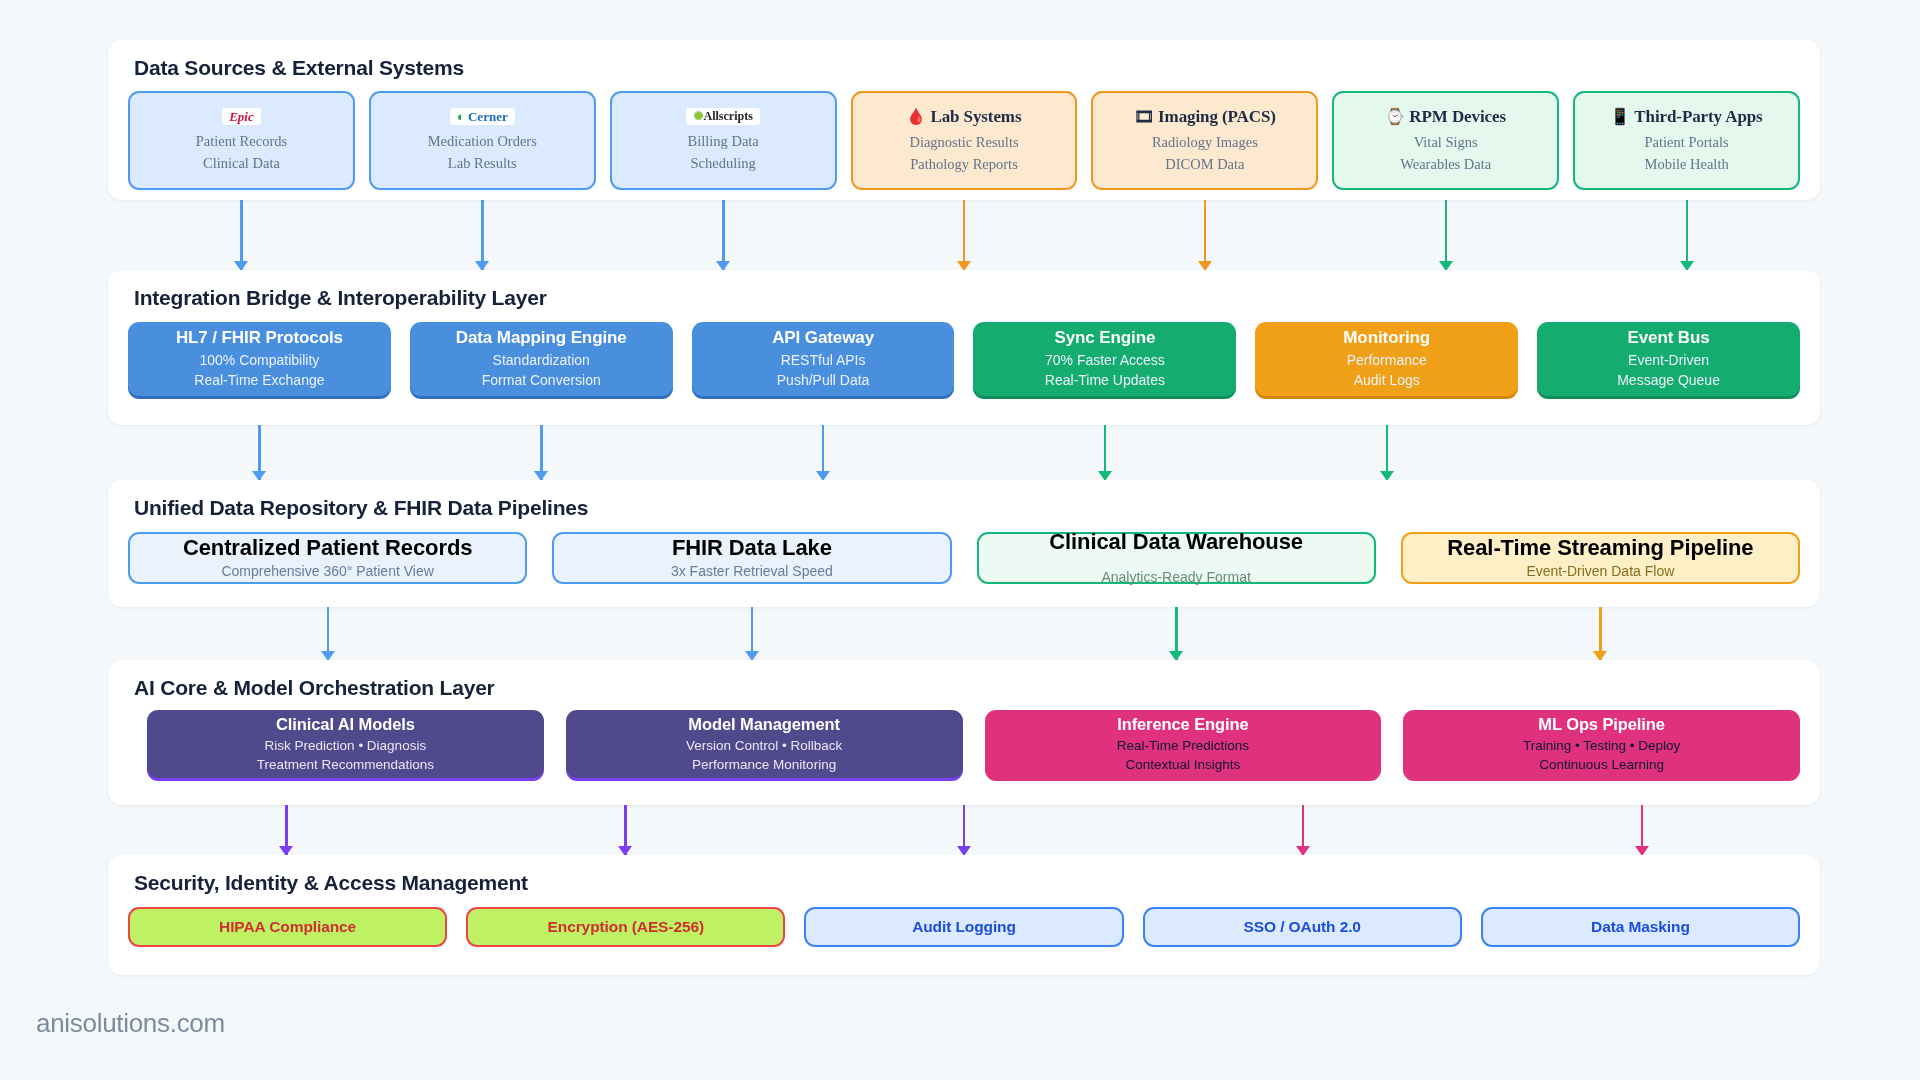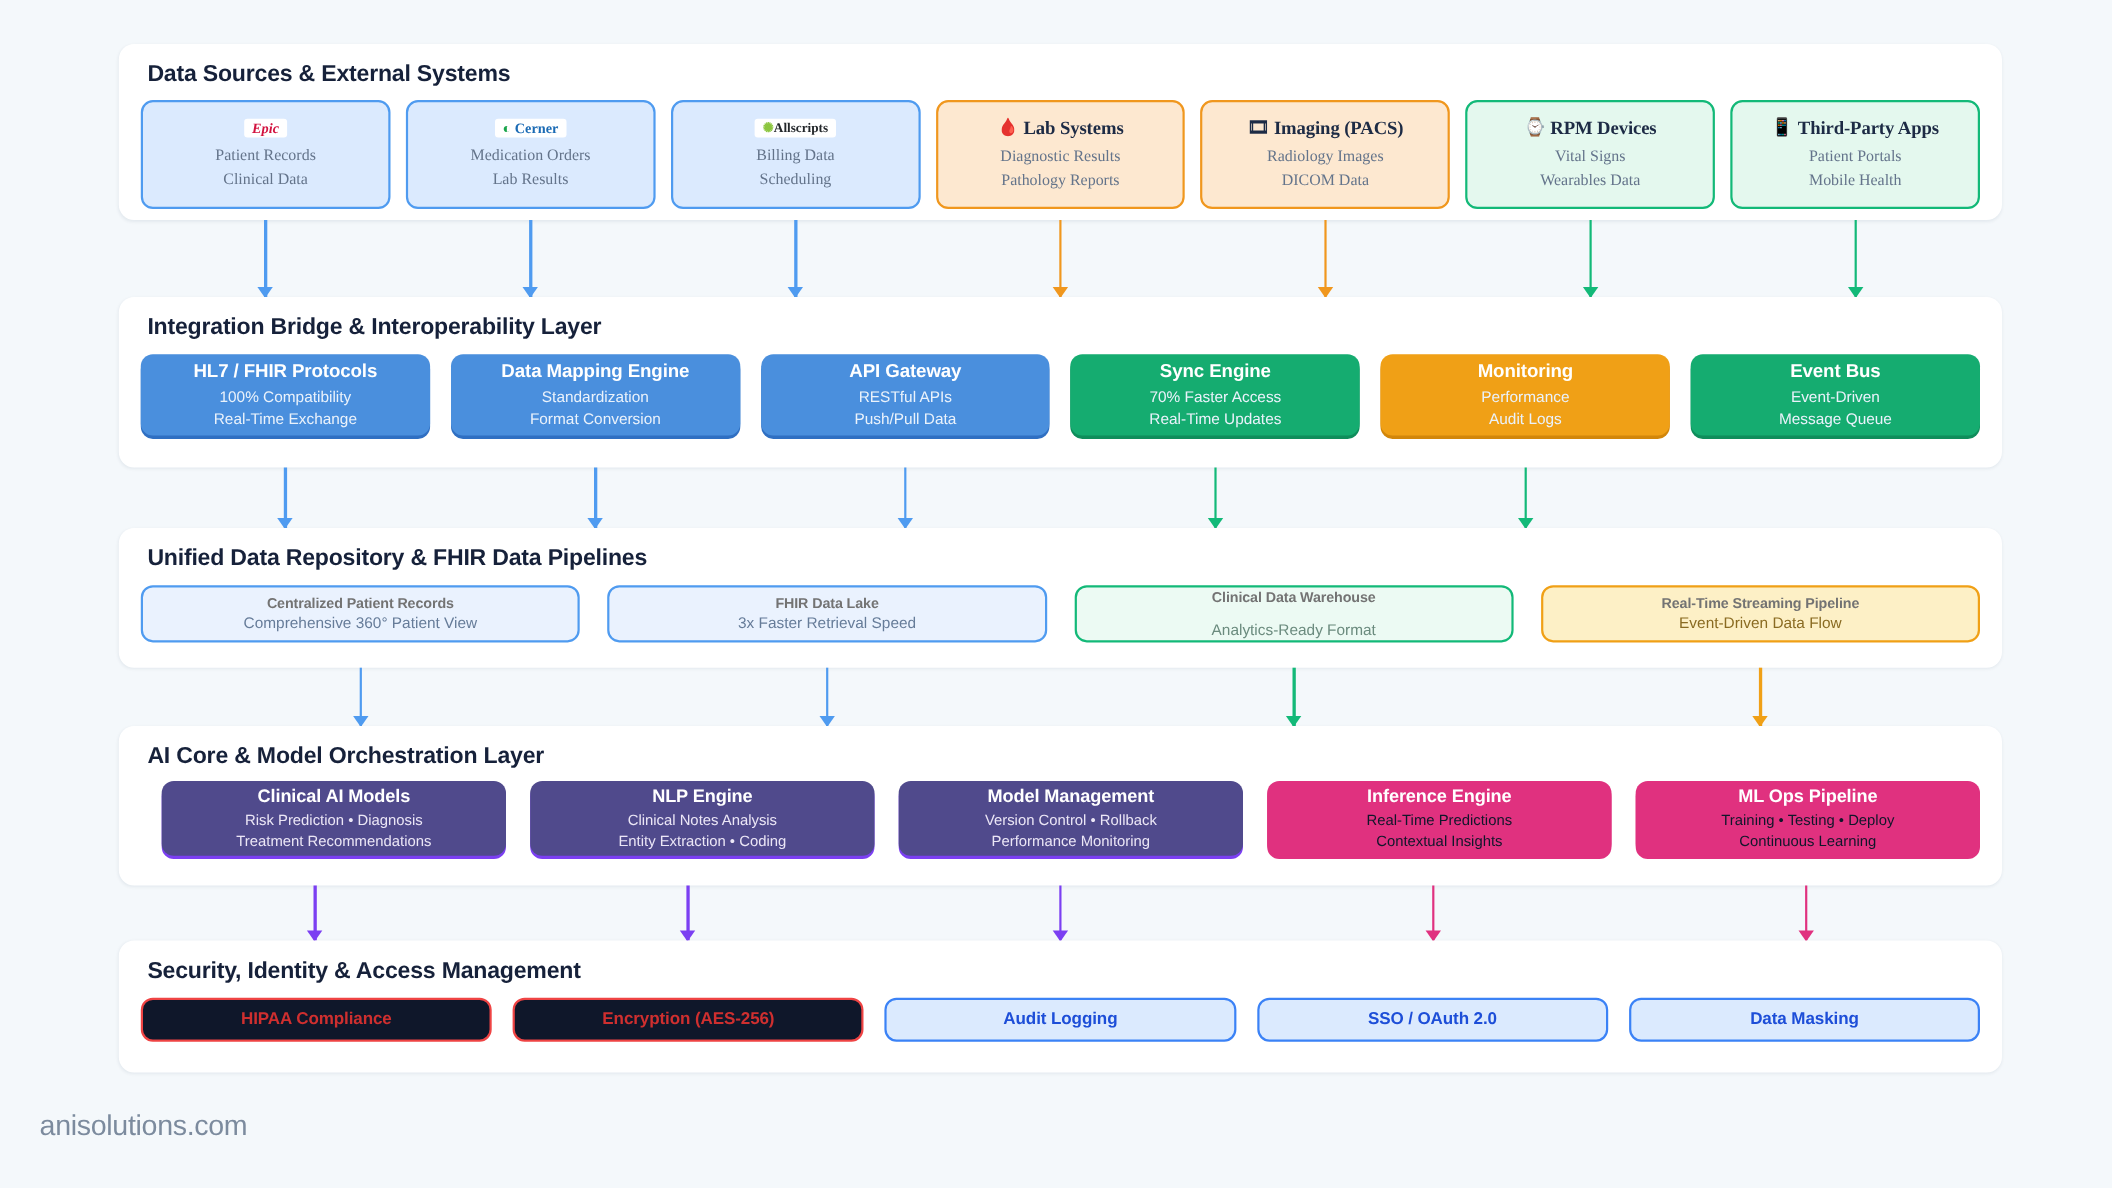--- a/index.html
+++ b/index.html
@@ -72,41 +72,41 @@
   
   .intg { height: 74px; border: none; gap: 1px; }
   .intg .title { font-size: 17px; color: #ffffff; margin-bottom: 2px; }
   .intg .sub { font-size: 14px; color: #eaf2fb; line-height: 19px; }
   .intg.blue   { background: #4a8fdd; box-shadow: 0 3px 0 0 #2f6fc2; }
   .intg.green  { background: #15ac70; box-shadow: 0 3px 0 0 #0f8d5b; }
   .intg.orange { background: #f0a016; box-shadow: 0 3px 0 0 #d2860a; }
 
   
   .repo { height: 52px; gap: 1px; }
-  .repo .title { font-size: 13px; color: #737373; }
+  .repo .title { font-size: 22px; color: #000000; }
   .repo .sub { font-size: 14px; line-height: 19px; }
   .repo.blue   { background: #eaf2fe; border-color: #4f9bf0; }
   .repo.blue .sub { color: #667c99; }
   .repo.green  { background: #ecfaf3; border-color: #13b978; gap: 13px; }
   .repo.green .sub { color: #6b8b7e; }
   .repo.amber  { background: #fdf0c6; border-color: #f0a016; }
   .repo.amber .sub { color: #8a6b22; }
 
   
   .ai { height: 68px; border: none; gap: 1px; }
   .ai .title { font-size: 16.5px; color: #ffffff; margin-bottom: 2px; }
   .ai .sub { font-size: 13.5px; color: #ebe6f6; line-height: 18px; }
   .ai.purple { background: #504a8c; box-shadow: 0 3px 0 0 #7b3ff2; }
   .ai.pink   { background: #e0317f; box-shadow: 0 3px 0 0 #e0317f; }
   .ai.pink .sub { color: #0f172a; text-align: right; }
 
   
   .sec { height: 40px; }
   .sec .title { font-size: 15.5px; }
-  .sec.red  { background: #0f172a; border-color: #ef4444; }
+  .sec.red  { background: #bef264; border-color: #ef4444; }
   .sec.red .title { color: #cf2f2f; }
   .sec.blue { background: #dbeafe; border-color: #3b82f6; justify-content: center; }
   .sec.blue .title { color: #1d4ed8; }
 
   
   .arrow { position: absolute; width: 14px; }
   .arrow .shaft { position: absolute; left: 6px; top: 0; width: 2.4px; height: 100%; }
   .arrow .head {
     position: absolute; left: 0; bottom: -1px;
     width: 0; height: 0;
@@ -326,25 +326,20 @@
 
   <div class="layer" style="left:108px; top:660px; width:1712px; height:145px;">
     <div class="layer-title">AI Core &amp; Model Orchestration Layer</div>
     <div class="row" style="top:50px; left:20px; right:20px; gap:22px;">
       <div class="card ai purple" style="flex:1;margin-left:19px;">
         <span class="title">Clinical AI Models</span>
         <span class="sub">Risk Prediction • Diagnosis</span>
         <span class="sub">Treatment Recommendations</span>
       </div>
       <div class="card ai purple" style="flex:1;">
-        <span class="title">NLP Engine</span>
-        <span class="sub">Clinical Notes Analysis</span>
-        <span class="sub">Entity Extraction • Coding</span>
-      </div>
-      <div class="card ai purple" style="flex:1;">
         <span class="title">Model Management</span>
         <span class="sub">Version Control • Rollback</span>
         <span class="sub">Performance Monitoring</span>
       </div>
       <div class="card ai pink" style="flex:1;">
         <span class="title">Inference Engine</span>
         <span class="sub">Real-Time Predictions</span>
         <span class="sub">Contextual Insights</span>
       </div>
       <div class="card ai pink" style="flex:1;">

